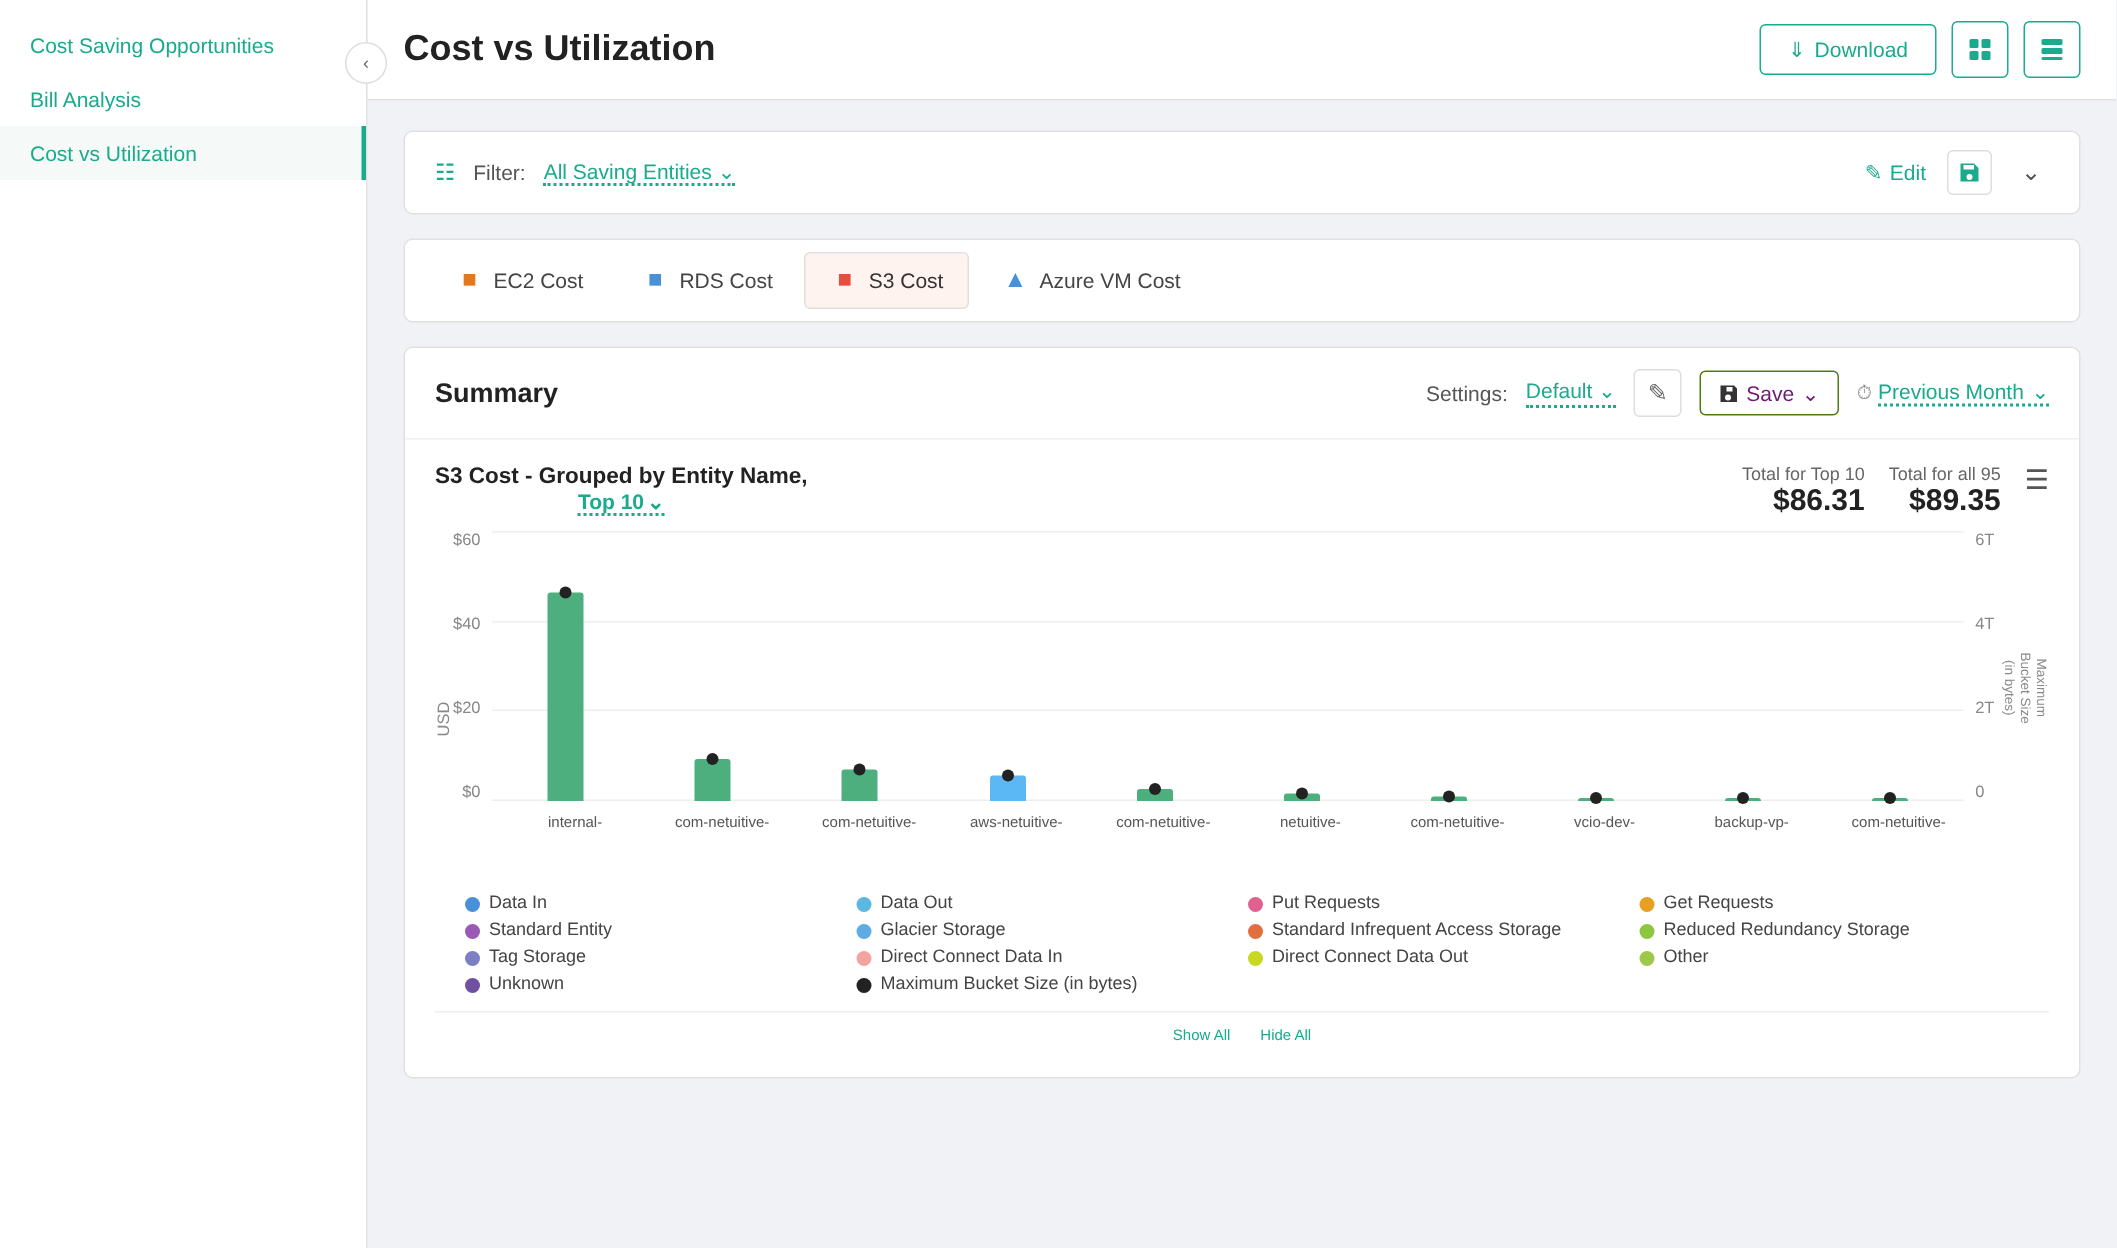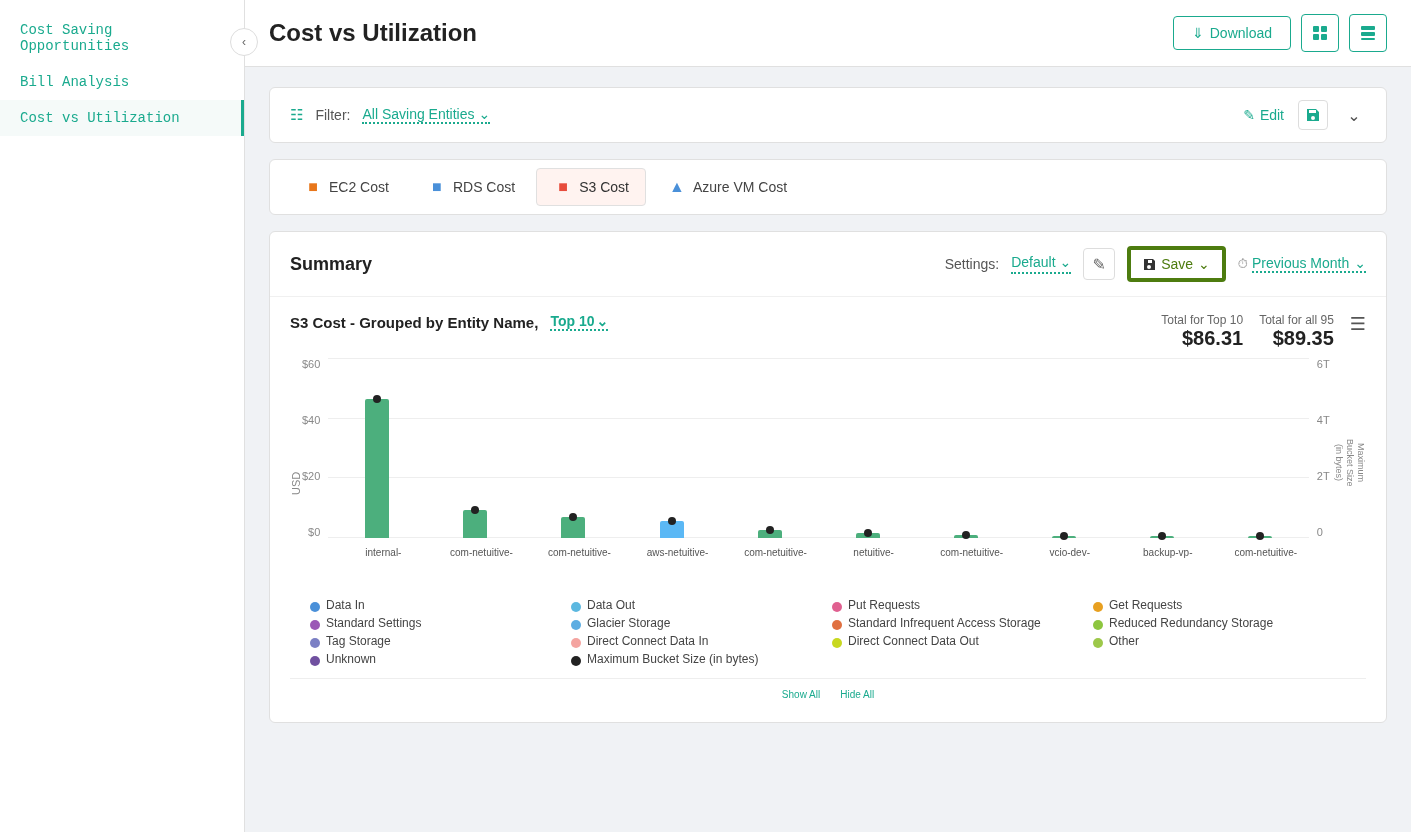--- a/index.html
+++ b/index.html
@@ -15,21 +15,21 @@
       flex-direction: column;
       position: relative;
     }
     .sidebar-title {
       font-size: 22px;
       font-weight: 700;
       color: #222;
       padding: 22px 20px 18px 20px;
       border-bottom: 1px solid #f0f0f0;
     }
-    .sidebar-nav { padding: 12px 0; font-family: Liberation Mono, monospace; }
+    .sidebar-nav { padding: 12px 0; }
     .sidebar-item {
       padding: 10px 20px;
       font-size: 14px;
       color: #1aaa8e;
       cursor: pointer;
     }
     .sidebar-item.active {
       color: #1aaa8e;
       border-right: 3px solid #1aaa8e;
       font-weight: 500;
@@ -203,40 +203,40 @@
       padding-bottom: 2px;
     }
     .edit-icon-btn {
       width: 32px; height: 32px;
       border: 1px solid #ddd; border-radius: 4px;
       display: flex; align-items: center; justify-content: center;
       cursor: pointer; color: #666;
     }
     .save-btn {
       display: flex; align-items: center; gap: 5px;
-      background: #fff; border: 4px solid #4d7c0f; border-radius: 4px;
-      padding: 6px 12px; cursor: pointer; font-size: 14px; color: #4d7c0f;
+      background: #fff; border: 1px solid #4d7c0f; border-radius: 4px;
+      padding: 6px 12px; cursor: pointer; font-size: 14px; color: #701a75;
     }
     .prev-month-btn {
       display: flex; align-items: center; gap: 5px;
       color: #1aaa8e; font-size: 14px; font-weight: 500; cursor: pointer;
       border: none; background: none;
       border-bottom: 2px dotted #1aaa8e;
       text-decoration: none;
     }
 
     
     .chart-container { padding: 16px 20px 12px 20px; }
     .chart-top {
       display: flex;
       align-items: flex-start;
       justify-content: space-between;
       margin-bottom: 8px;
     }
-    .chart-title-group { display: flex; align-items: center; gap: 12px; font-size: 15px; font-weight: 600; color: #222; }
+    .chart-title-group { display: flex; align-items: center; gap: 0; font-size: 15px; font-weight: 600; color: #222; flex-direction: column; }
     .top10-badge {
       color: #1aaa8e; font-size: 14px; font-weight: 600;
       border-bottom: 2px dotted #1aaa8e; cursor: pointer;
       display: flex; align-items: center; gap: 2px;
     }
     .total-block { text-align: right; }
     .total-label { font-size: 12px; color: #666; }
     .total-value { font-size: 20px; font-weight: 700; color: #222; }
     .hamburger-icon { cursor: pointer; color: #555; font-size: 18px; }
 
@@ -637,21 +637,21 @@
             <div class="legend-item">
               <div class="legend-dot" style="background: rgb(224, 96, 144);"></div>
               <span>Put Requests</span>
             </div>
             <div class="legend-item">
               <div class="legend-dot" style="background: rgb(232, 160, 32);"></div>
               <span>Get Requests</span>
             </div>
             <div class="legend-item">
               <div class="legend-dot" style="background: rgb(155, 89, 182);"></div>
-              <span>Standard Settings</span>
+              <span>Standard Entity</span>
             </div>
             <div class="legend-item">
               <div class="legend-dot" style="background: rgb(93, 173, 226);"></div>
               <span>Glacier Storage</span>
             </div>
             <div class="legend-item">
               <div class="legend-dot" style="background: rgb(224, 112, 64);"></div>
               <span>Standard Infrequent Access Storage</span>
             </div>
             <div class="legend-item">

